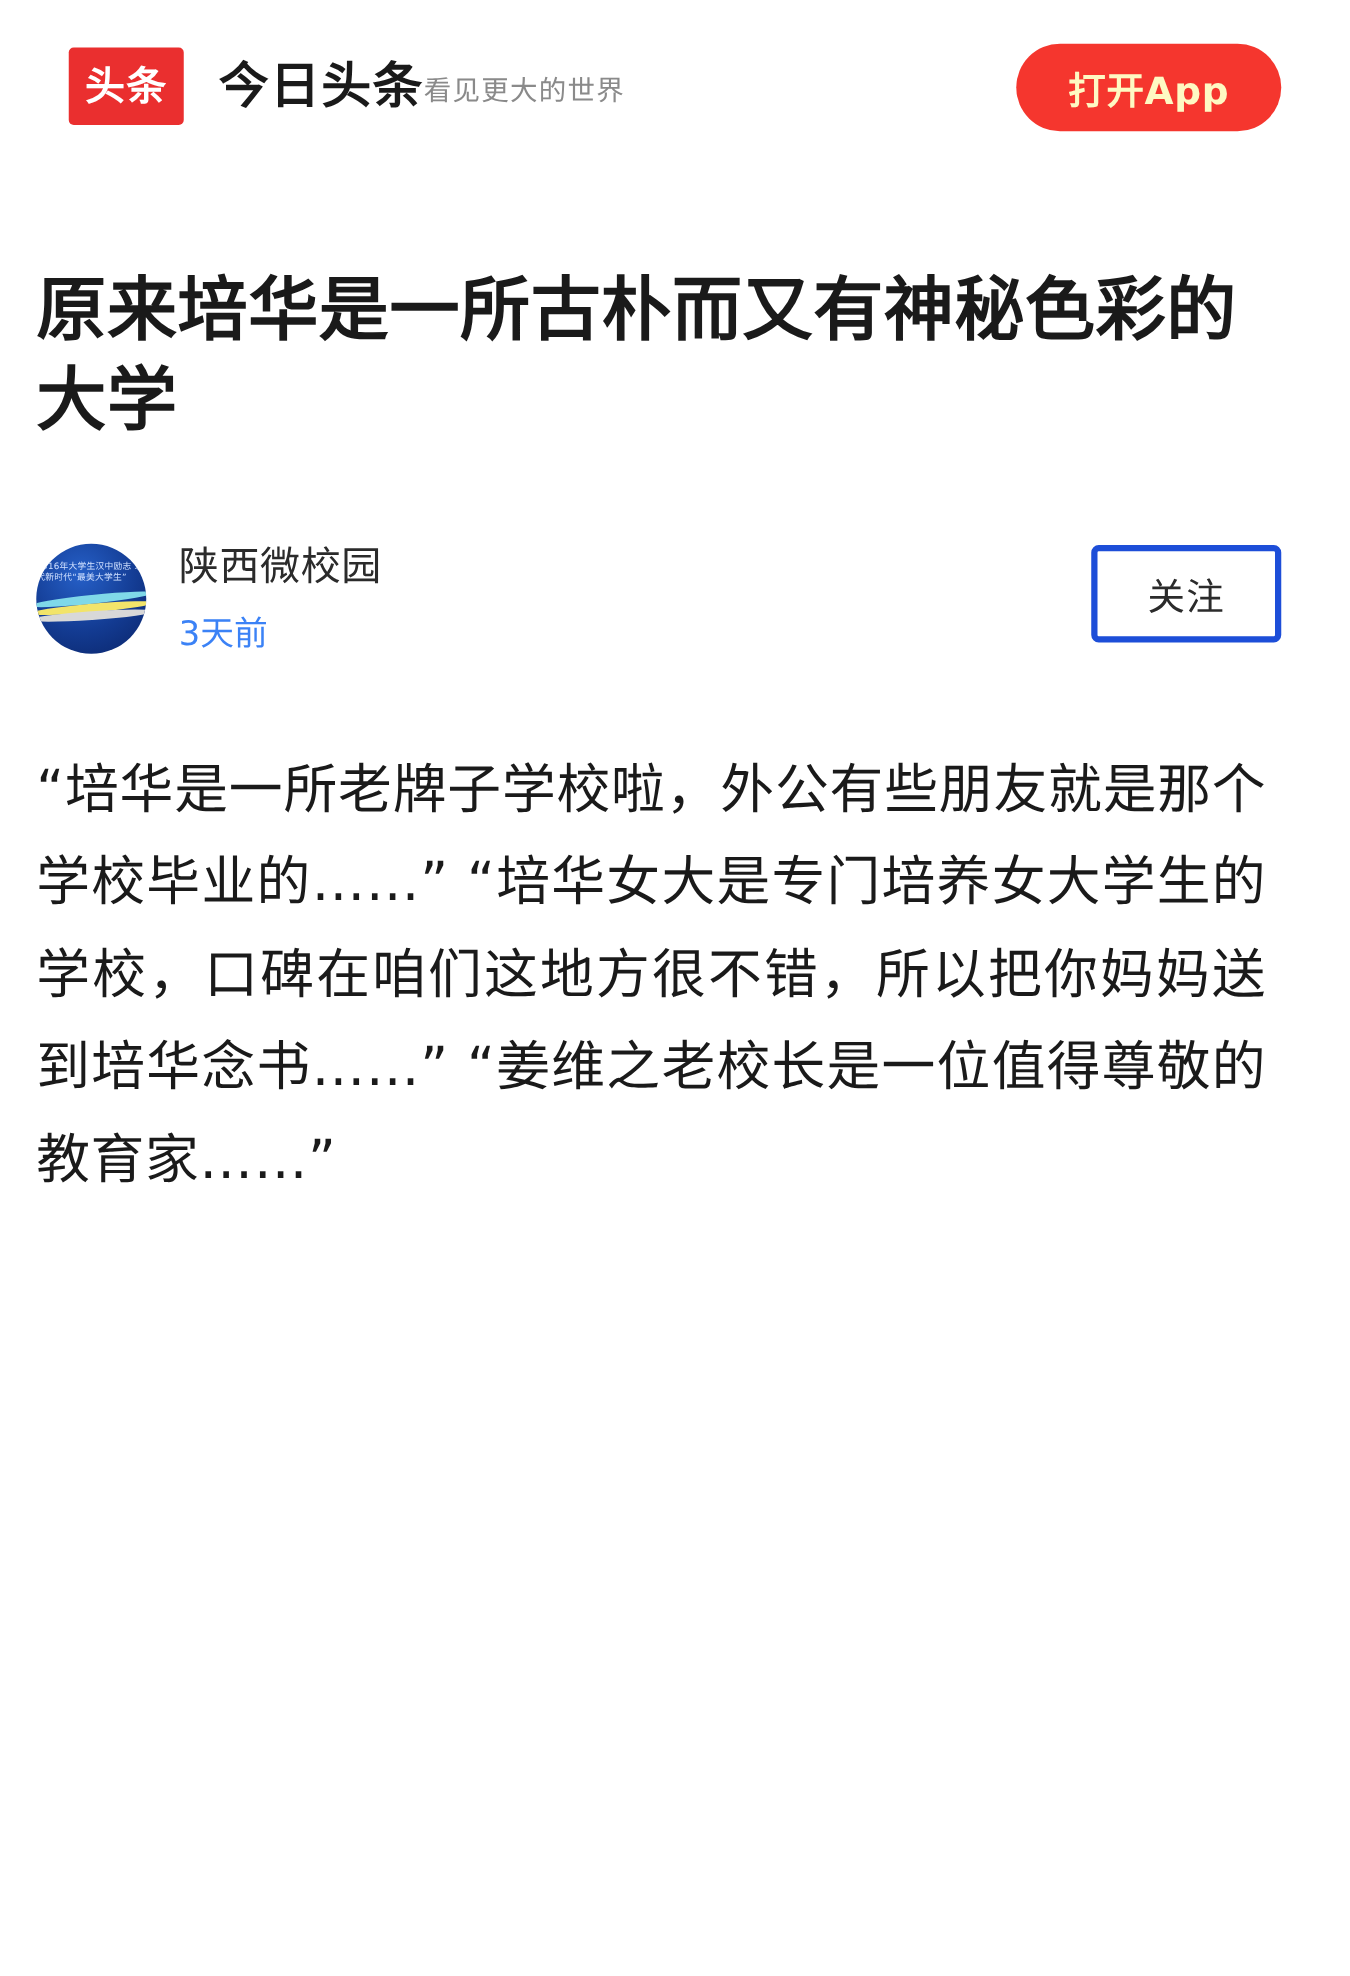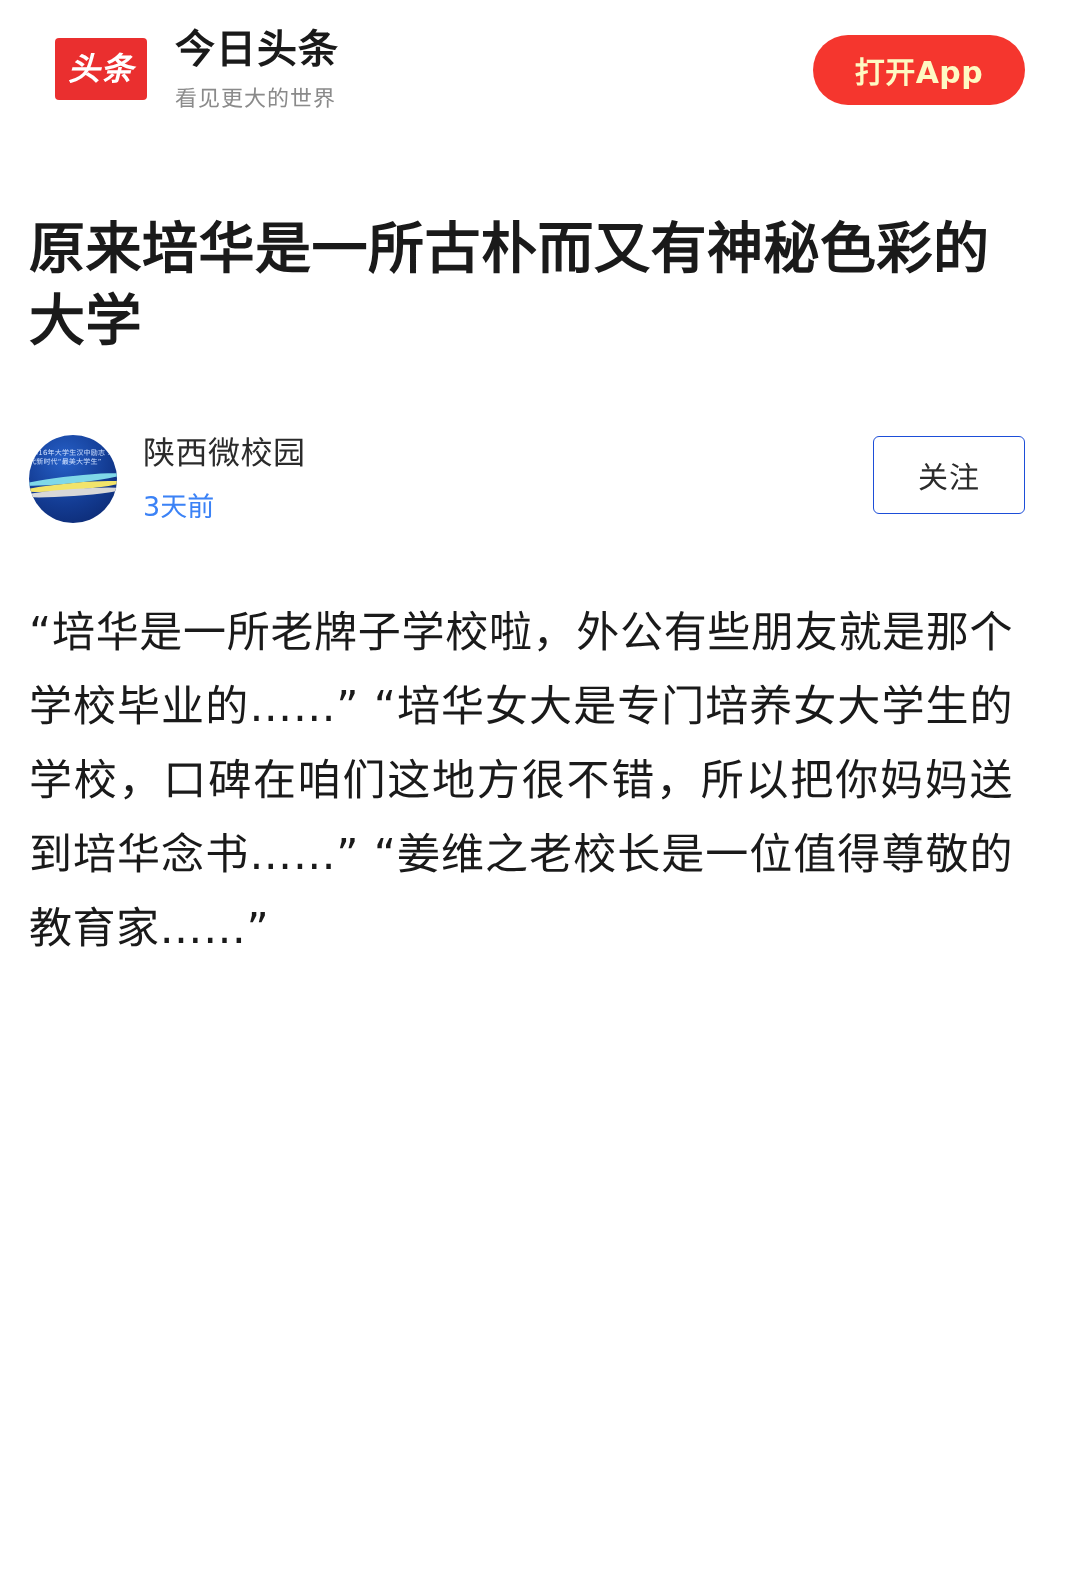--- a/index.html
+++ b/index.html
@@ -36,23 +36,22 @@
     color: #ffffff;
     border-radius: 4px;
     display: flex;
     align-items: center;
     justify-content: center;
     font-size: 32px;
     font-weight: bold;
     letter-spacing: 1px;
     line-height: 1;
     font-family: "DejaVu Sans", sans-serif;
-    font-style: italic;
-  }
-  .brand-text { display: flex; flex-direction: column; justify-content: flex-end; }
+  }
+  .brand-text { display: flex; flex-direction: row; justify-content: flex-end; }
   .brand-title {
     font-size: 40px;
     font-weight: bold;
     color: #1a1a1a;
     line-height: 1.15;
     letter-spacing: 1px;
     font-family: "DejaVu Sans", sans-serif;
   }
   .brand-sub {
     font-size: 22px;
@@ -149,21 +148,21 @@
     margin-top: 12px;
     font-family: "DejaVu Sans", sans-serif;
   }
   .follow-btn {
     position: absolute;
     right: 0;
     top: 2px;
     width: 152px;
     height: 78px;
     background: #ffffff;
-    border: 1px solid #1d4ed8;
+    border: 5px solid #1d4ed8;
     border-radius: 6px;
     color: #2b2b2b;
     font-size: 30px;
     letter-spacing: 1px;
     cursor: pointer;
     font-family: "DejaVu Sans", sans-serif;
   }
 
   .body-content {
     margin-top: 72px;

